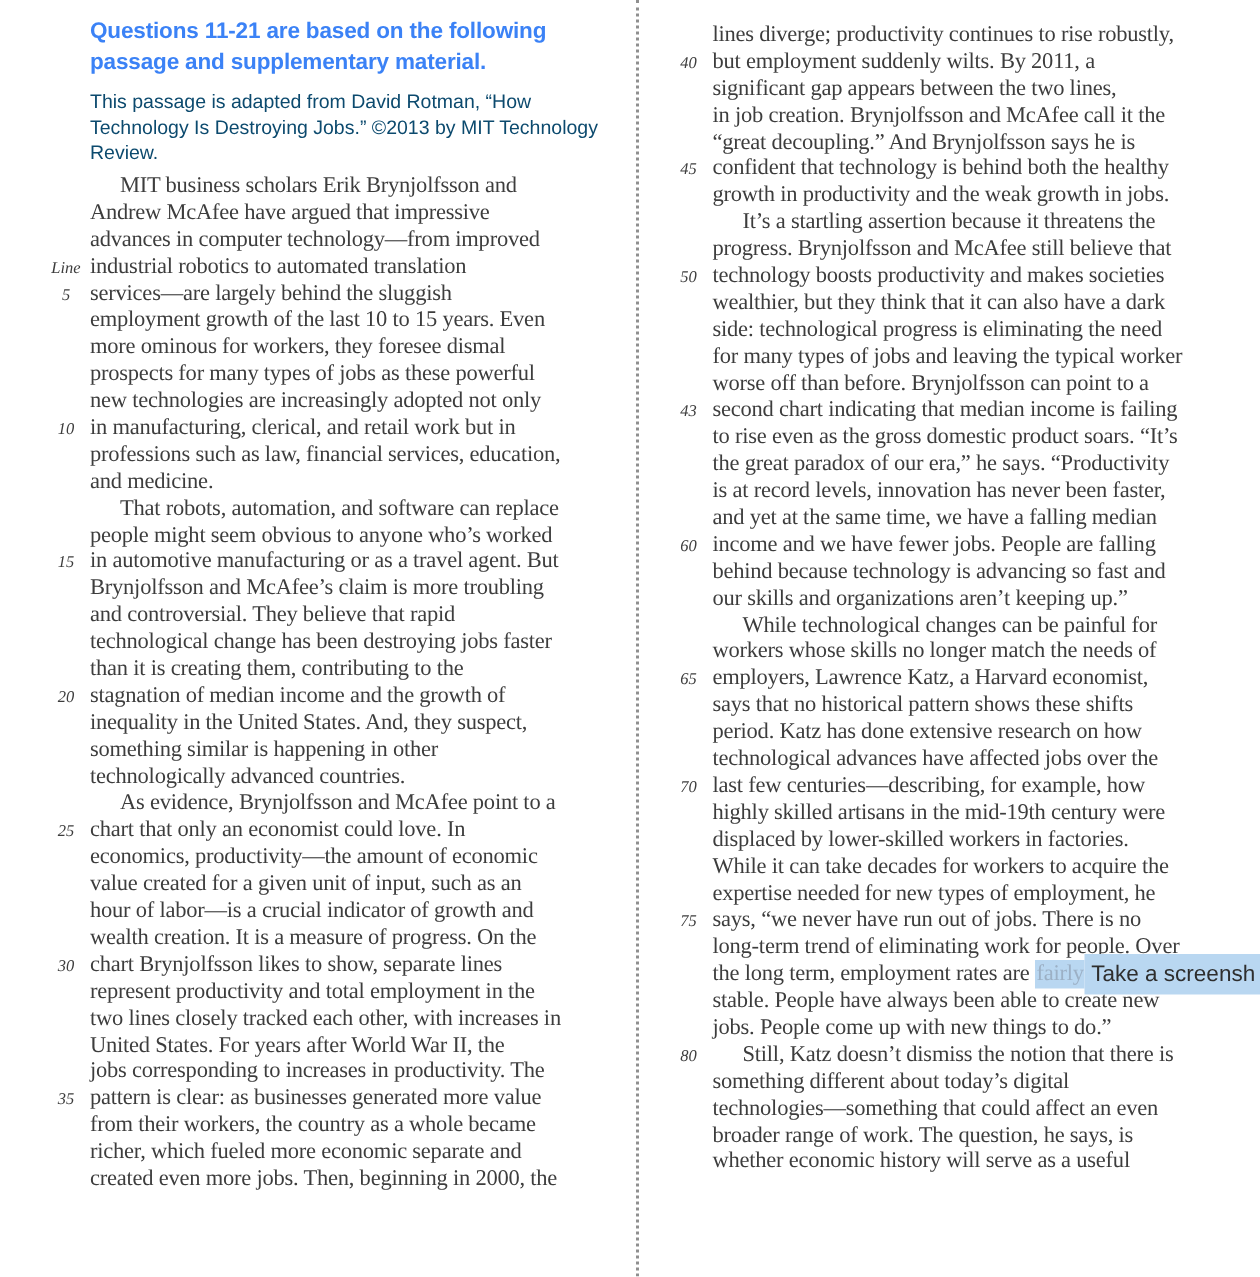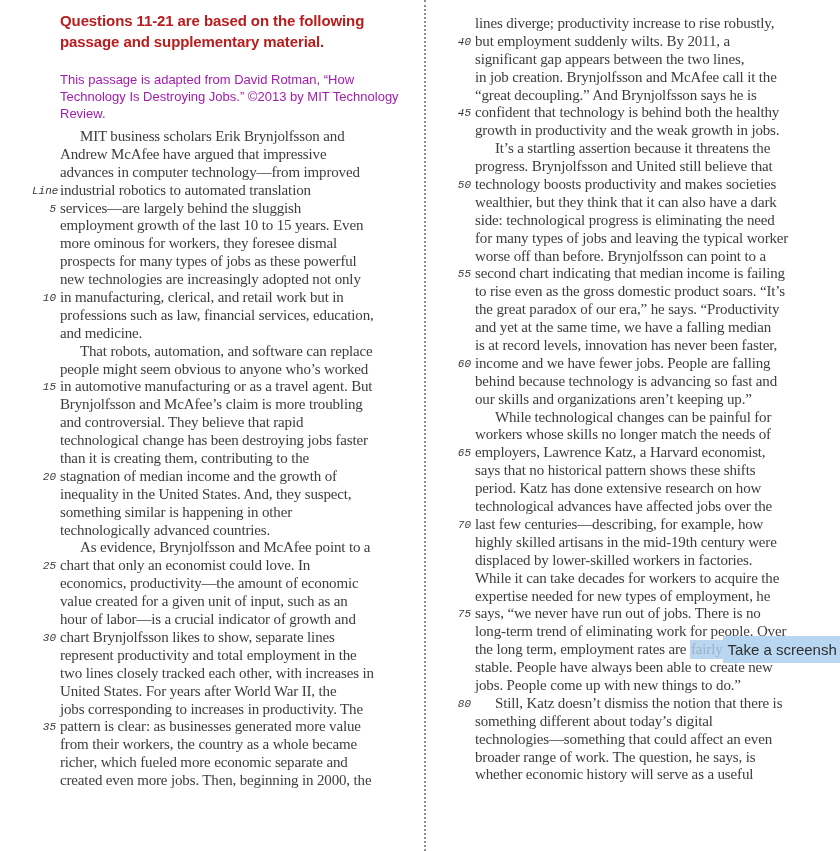--- a/index.html
+++ b/index.html
@@ -9,37 +9,37 @@
   .divider {
     position:absolute; left:424px; top:0; height:851px; width:0;
     border-left:2px dotted #8f8f8f;
   }
 
   .col-left  { position:absolute; left:60px;  top:10px; width:350px; }
   .col-right { position:absolute; left:475px; top:9px;  width:360px; }
 
   .q-title {
     font-family:"Liberation Sans", sans-serif; font-weight:bold;
-    font-size:15px; line-height:21px; color:#b91c1c; letter-spacing:-0.1px;
+    font-size:15px; line-height:21px; color:#3b82f6; letter-spacing:-0.1px;
   }
   .attribution {
-    margin-top:19px; font-family:"Liberation Sans", sans-serif;
-    font-size:13px; line-height:17px; color:#a21caf;
+    margin-top:7px; font-family:"Liberation Sans", sans-serif;
+    font-size:13px; line-height:17px; color:#0c4a6e;
   }
   .passage { margin-top:6px; }
 
   .pline {
     position:relative; height:17.9px; line-height:17.9px;
     font-size:15px; letter-spacing:-0.15px; white-space:nowrap;
   }
   .pline.indent { padding-left:20px; }
 
   .lnum {
-    position:absolute; left:-28px; top:2px; width:24px; text-align:right;
-    font-family:Liberation Mono, monospace; font-style:italic;
+    position:absolute; left:-28px; top:2px; width:24px; text-align:center;
+    font-family:Liberation Serif, serif; font-style:italic;
     font-size:11px; line-height:14px; color:#3d3d3d; letter-spacing:0;
   }
 
   .sel-wrap {
     position:relative; background:#b9d7f1; color:#9cb0c5; padding:1px 0 2px 1px;
   }
   .sel-tooltip {
     position:absolute; left:100%; top:-4px; height:27px; line-height:27px;
     width:135px; background:#b9d7f1;
     font-family:"Liberation Sans", sans-serif; font-size:15px; font-style:normal;
@@ -84,53 +84,54 @@
       <div class="pline">than it is creating them, contributing to the</div>
       <div class="pline"><span class="lnum">20</span>stagnation of median income and the growth of</div>
       <div class="pline">inequality in the United States. And, they suspect,</div>
       <div class="pline">something similar is happening in other</div>
       <div class="pline">technologically advanced countries.</div>
       <div class="pline indent">As evidence, Brynjolfsson and McAfee point to a</div>
       <div class="pline"><span class="lnum">25</span>chart that only an economist could love. In</div>
       <div class="pline">economics, productivity—the amount of economic</div>
       <div class="pline">value created for a given unit of input, such as an</div>
       <div class="pline">hour of labor—is a crucial indicator of growth and</div>
+      <div class="pline">wealth creation. It is a measure of progress. On the</div>
       <div class="pline"><span class="lnum">30</span>chart Brynjolfsson likes to show, separate lines</div>
       <div class="pline">represent productivity and total employment in the</div>
       <div class="pline">two lines closely tracked each other, with increases in</div>
       <div class="pline">United States. For years after World War II, the</div>
       <div class="pline">jobs corresponding to increases in productivity. The</div>
       <div class="pline"><span class="lnum">35</span>pattern is clear: as businesses generated more value</div>
       <div class="pline">from their workers, the country as a whole became</div>
       <div class="pline">richer, which fueled more economic separate and</div>
       <div class="pline">created even more jobs. Then, beginning in 2000, the</div>
     </div>
 </div>
 
 <div class="col-right">
   <div class="passage">
-      <div class="pline">lines diverge; productivity increase to rise robustly,</div>
+      <div class="pline">lines diverge; productivity continues to rise robustly,</div>
       <div class="pline"><span class="lnum">40</span>but employment suddenly wilts. By 2011, a</div>
       <div class="pline">significant gap appears between the two lines,</div>
       <div class="pline">in job creation. Brynjolfsson and McAfee call it the</div>
       <div class="pline">“great decoupling.” And Brynjolfsson says he is</div>
       <div class="pline"><span class="lnum">45</span>confident that technology is behind both the healthy</div>
       <div class="pline">growth in productivity and the weak growth in jobs.</div>
       <div class="pline indent">It’s a startling assertion because it threatens the</div>
-      <div class="pline">progress. Brynjolfsson and United still believe that</div>
+      <div class="pline">progress. Brynjolfsson and McAfee still believe that</div>
       <div class="pline"><span class="lnum">50</span>technology boosts productivity and makes societies</div>
       <div class="pline">wealthier, but they think that it can also have a dark</div>
       <div class="pline">side: technological progress is eliminating the need</div>
       <div class="pline">for many types of jobs and leaving the typical worker</div>
       <div class="pline">worse off than before. Brynjolfsson can point to a</div>
-      <div class="pline"><span class="lnum">55</span>second chart indicating that median income is failing</div>
+      <div class="pline"><span class="lnum">43</span>second chart indicating that median income is failing</div>
       <div class="pline">to rise even as the gross domestic product soars. “It’s</div>
       <div class="pline">the great paradox of our era,” he says. “Productivity</div>
+      <div class="pline">is at record levels, innovation has never been faster,</div>
       <div class="pline">and yet at the same time, we have a falling median</div>
-      <div class="pline">is at record levels, innovation has never been faster,</div>
       <div class="pline"><span class="lnum">60</span>income and we have fewer jobs. People are falling</div>
       <div class="pline">behind because technology is advancing so fast and</div>
       <div class="pline">our skills and organizations aren’t keeping up.”</div>
       <div class="pline indent">While technological changes can be painful for</div>
       <div class="pline">workers whose skills no longer match the needs of</div>
       <div class="pline"><span class="lnum">65</span>employers, Lawrence Katz, a Harvard economist,</div>
       <div class="pline">says that no historical pattern shows these shifts</div>
       <div class="pline">period. Katz has done extensive research on how</div>
       <div class="pline">technological advances have affected jobs over the</div>
       <div class="pline"><span class="lnum">70</span>last few centuries—describing, for example, how</div>

